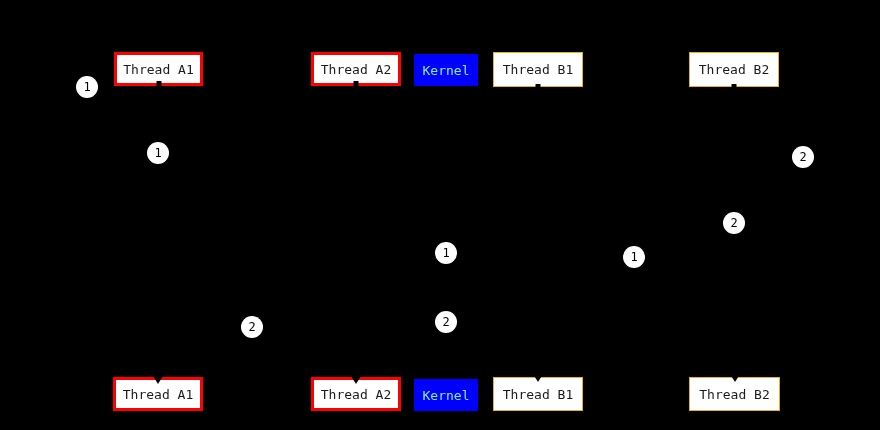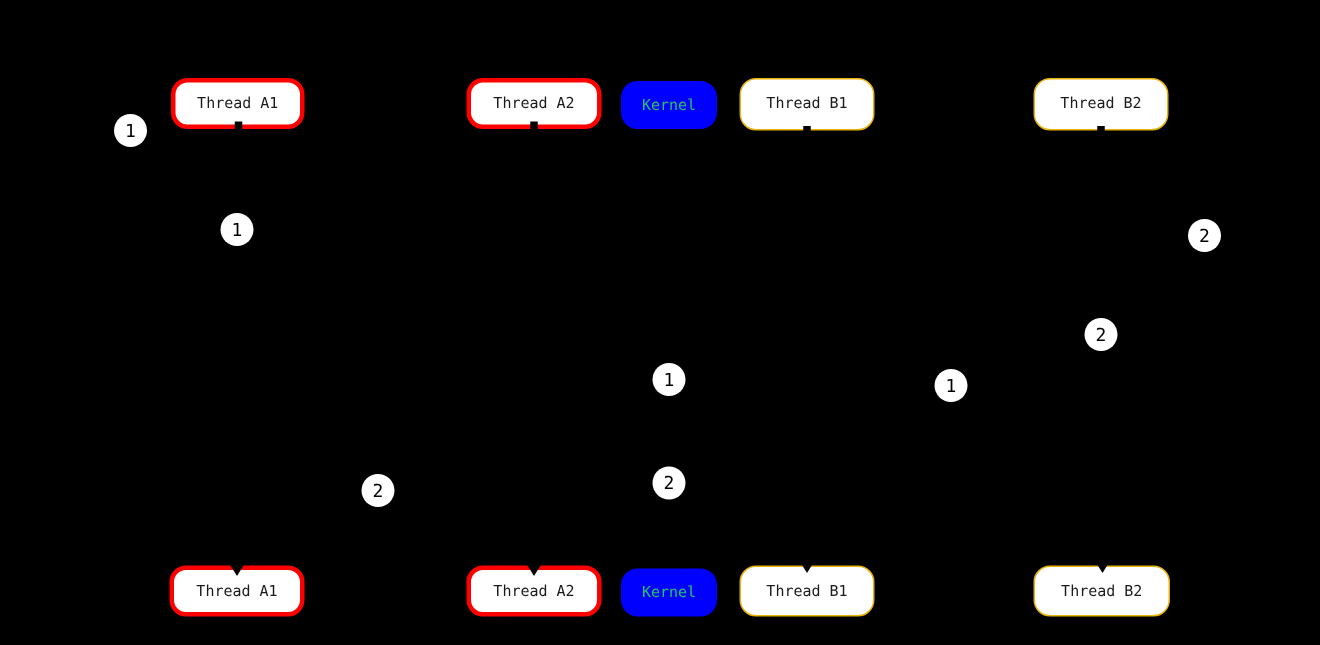--- a/index.html
+++ b/index.html
@@ -16,27 +16,26 @@
     font-family: "DejaVu Sans Mono", "Liberation Mono", monospace;
   }
   .node {
     position: absolute;
     box-sizing: border-box;
     background: #ffffff;
     color: #1c1c1c;
     display: flex;
     align-items: center;
     justify-content: center;
-    font-size: 10px;
+    font-size: 13px;
     white-space: nowrap;
-    border-radius: 11px;
   }
   .node.red    { border: 3px solid #ff0000; }
   .node.blue   { border: 1px solid #eab308; }
-  .node.kernel { background: #0000ff; color: #22c55e; border: none; }
+  .node.kernel { background: #0000ff; color: #86efac; border: none; }
   .notch {
     position: absolute;
     left: 50%;
     transform: translateX(-50%);
   }
   
   .notch.bottom {
     bottom: -7px;
     width: 5px;
     height: 9px;

